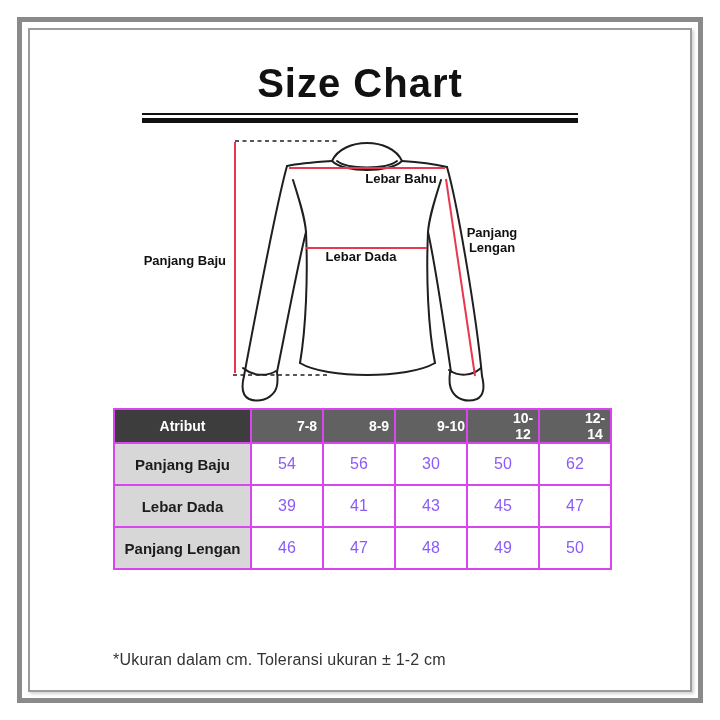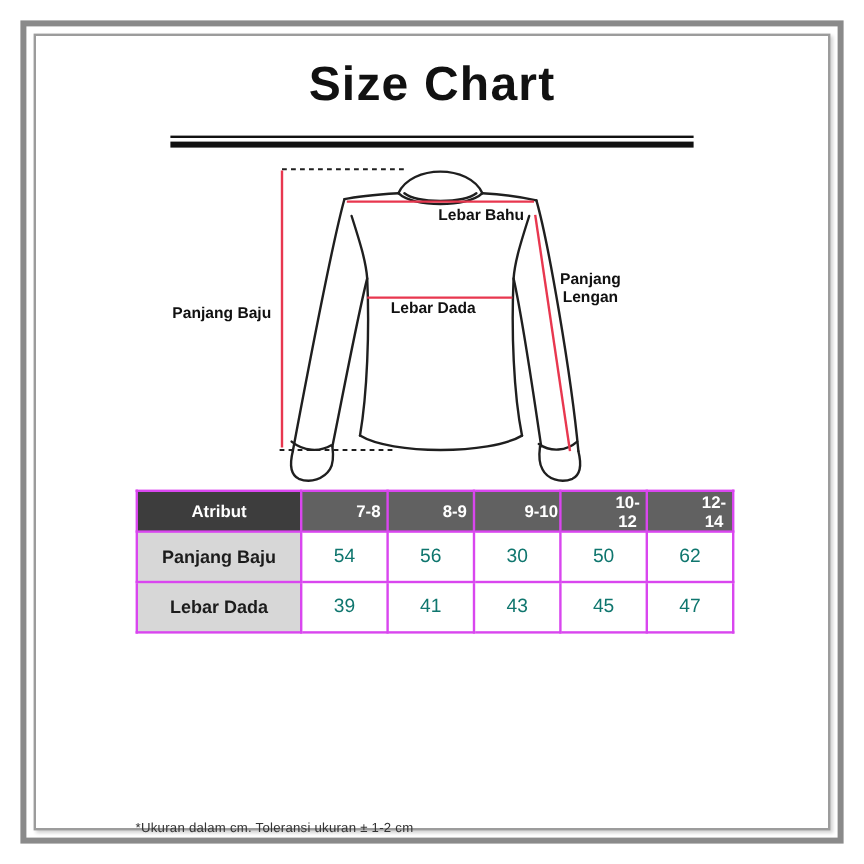--- a/index.html
+++ b/index.html
@@ -10,42 +10,42 @@
   .frame-outer{
     position:absolute;left:17px;top:17px;right:17px;bottom:17px;
     border:5px solid #8a8a8a;
   }
   .frame-inner{
     position:absolute;left:28px;top:28px;right:28px;bottom:28px;
     border:2px solid #9c9c9c;
     box-shadow:2px 2px 3px rgba(0,0,0,0.18);
   }
   .page-title{
-    position:absolute;left:0;top:50px;width:720px;
+    position:absolute;left:0;top:63px;width:720px;
     text-align:center;font-size:40px;font-weight:bold;color:#111;
     letter-spacing:1px;line-height:40px;
   }
   .rule-thin{position:absolute;left:142px;top:113px;width:436px;height:2px;background:#111;}
   .rule-thick{position:absolute;left:142px;top:118px;width:436px;height:5px;background:#111;}
   .diagram{position:absolute;left:130px;top:130px;width:460px;height:280px;}
   .size-table{
     position:absolute;left:113px;top:408px;width:497px;
     border-collapse:collapse;table-layout:fixed;
   }
   .size-table th,.size-table td{
     border:2px solid #d946ef;text-align:center;vertical-align:middle;padding:0;
   }
   .size-table th{height:28px;font-size:14px;font-weight:bold;color:#fff;}
   .size-table th.attr-head{background:#3d3d3d;}
   .size-table th.size-head{background:#616161;padding-left:40px;}
   .size-table td{height:40px;}
   .size-table td.attr-cell{background:#d7d7d7;font-weight:bold;font-size:15px;color:#1c1c1c;}
-  .size-table td.val-cell{background:#ffffff;font-size:16px;color:#0f766e;border-radius:11px;}
+  .size-table td.val-cell{background:#ffffff;font-size:16px;color:#8b5cf6;border-radius:11px;}
   .footnote{
-    position:absolute;left:113px;top:684px;font-size:11px;color:#333;letter-spacing:0.2px;text-align:right;
+    position:absolute;left:113px;top:651px;font-size:16px;color:#333;letter-spacing:0.2px;text-align:right;
   }
   svg text{font-family:"Liberation Sans","DejaVu Sans",sans-serif;}
 </style>
 </head>
 <body>
 
 <div class="canvas">
 
   <div class="frame-outer"></div>
   <div class="frame-inner"></div>
@@ -127,18 +127,26 @@
         <td class="val-cell">62</td>
       </tr>
       <tr>
         <td class="attr-cell">Lebar Dada</td>
         <td class="val-cell">39</td>
         <td class="val-cell">41</td>
         <td class="val-cell">43</td>
         <td class="val-cell">45</td>
         <td class="val-cell">47</td>
       </tr>
+      <tr>
+        <td class="attr-cell">Panjang Lengan</td>
+        <td class="val-cell">46</td>
+        <td class="val-cell">47</td>
+        <td class="val-cell">48</td>
+        <td class="val-cell">49</td>
+        <td class="val-cell">50</td>
+      </tr>
     </tbody>
   </table>
 
   <div class="footnote">*Ukuran dalam cm. Toleransi ukuran ± 1-2 cm</div>
 
 </div>
 
 </body></html>

